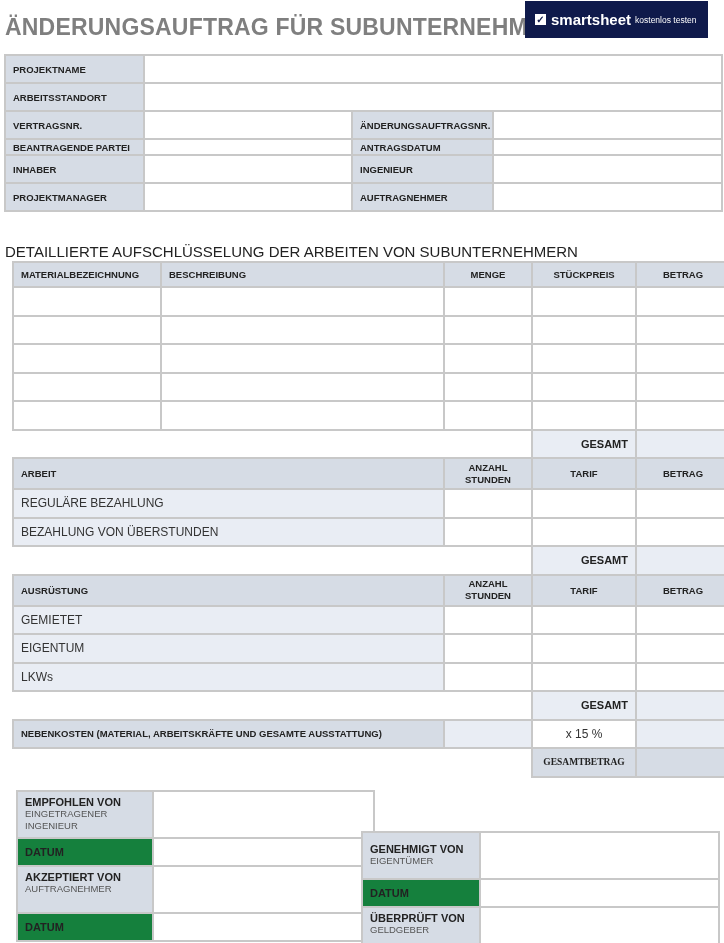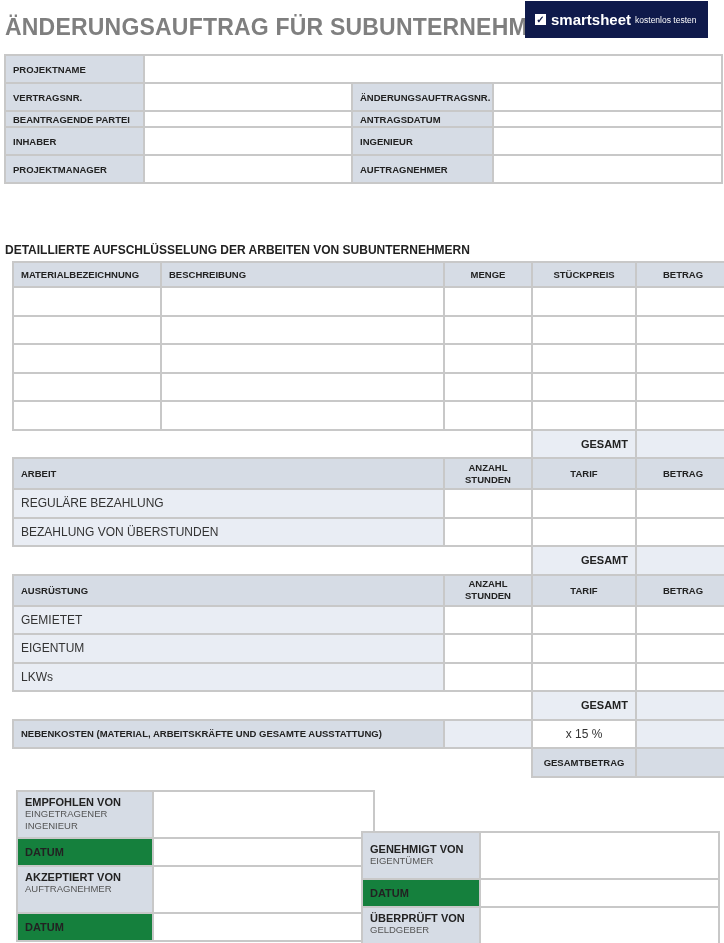--- a/index.html
+++ b/index.html
@@ -26,21 +26,21 @@
   td { border: 2px solid #c8c8c8; font-size: 9.5px; padding: 0 7px; vertical-align: middle; }
   .lbl { background: #d6dce5; font-weight: bold; color: #222; }
   .lbl-light { background: #e9edf4; }
   .val { background: #ffffff; }
   .noborder { border: none; background: transparent; }
   .center { text-align: center; }
   .right { text-align: right; }
   .plain { font-weight: normal; font-size: 12px; color: #333; margin-left: 15px; }
 
   .section-heading {
-    position: absolute; left: 5px; top: 243px; font-size: 12px; font-weight: bold; color: #222;
+    position: absolute; left: 5px; top: 243px; font-size: 15px; font-weight: normal; color: #222;
   }
 
   .sig-lbl { background: #d6dce5; vertical-align: top; padding-top: 4px; }
   .sig-lbl .main { font-size: 11px; font-weight: bold; color: #222; display: block; }
   .sig-lbl .sub { font-size: 9.5px; font-weight: normal; color: #555; display: block; line-height: 12px; }
   .sig-date { background: #15803d; font-size: 11px; font-weight: bold; }
   .dotted-bottom { border-bottom: 1px dotted #bbb; }
 </style>
 </head>
 <body>
@@ -58,20 +58,24 @@
       <col style="width:208px">
       <col style="width:141px">
       <col style="width:229px">
     </colgroup>
   <tbody>
       <tr style="height:28px">
     <td class="lbl">PROJEKTNAME</td>
     <td class="val" colspan="3"></td>
   </tr>
   <tr style="height:28px">
+    <td class="lbl">ARBEITSSTANDORT</td>
+    <td class="val" colspan="3"></td>
+  </tr>
+  <tr style="height:28px">
     <td class="lbl">VERTRAGSNR.</td>
     <td class="val"></td>
     <td class="lbl">ÄNDERUNGSAUFTRAGSNR.</td>
     <td class="val"></td>
   </tr>
   <tr style="height:16px">
     <td class="lbl">BEANTRAGENDE PARTEI</td>
     <td class="val"></td>
     <td class="lbl">ANTRAGSDATUM</td>
     <td class="val"></td>
@@ -210,21 +214,21 @@
 
   <tr style="height:28.5px">
     <td class="lbl" colspan="2">NEBENKOSTEN (MATERIAL, ARBEITSKRÄFTE UND GESAMTE AUSSTATTUNG)</td>
     <td class="lbl-light"></td>
     <td class="val center" style="font-size:12px; color:#333;">x 15 %</td>
     <td class="lbl-light"></td>
   </tr>
 
   <tr style="height:28.5px">
     <td class="noborder" colspan="3"></td>
-    <td class="lbl center" style="padding:0 2px;">GESAMTBETRAG</td>
+    <td class="lbl center" style="padding:0 2px;font-family:Liberation Serif, serif;">GESAMTBETRAG</td>
     <td class="lbl"></td>
   </tr>
 </tbody>
   </table>
 
 <table style="left:4px; top:790px; width:357px;margin-left:12px;">
   <colgroup>
       <col style="width:136px">
       <col style="width:221px">
     </colgroup>

